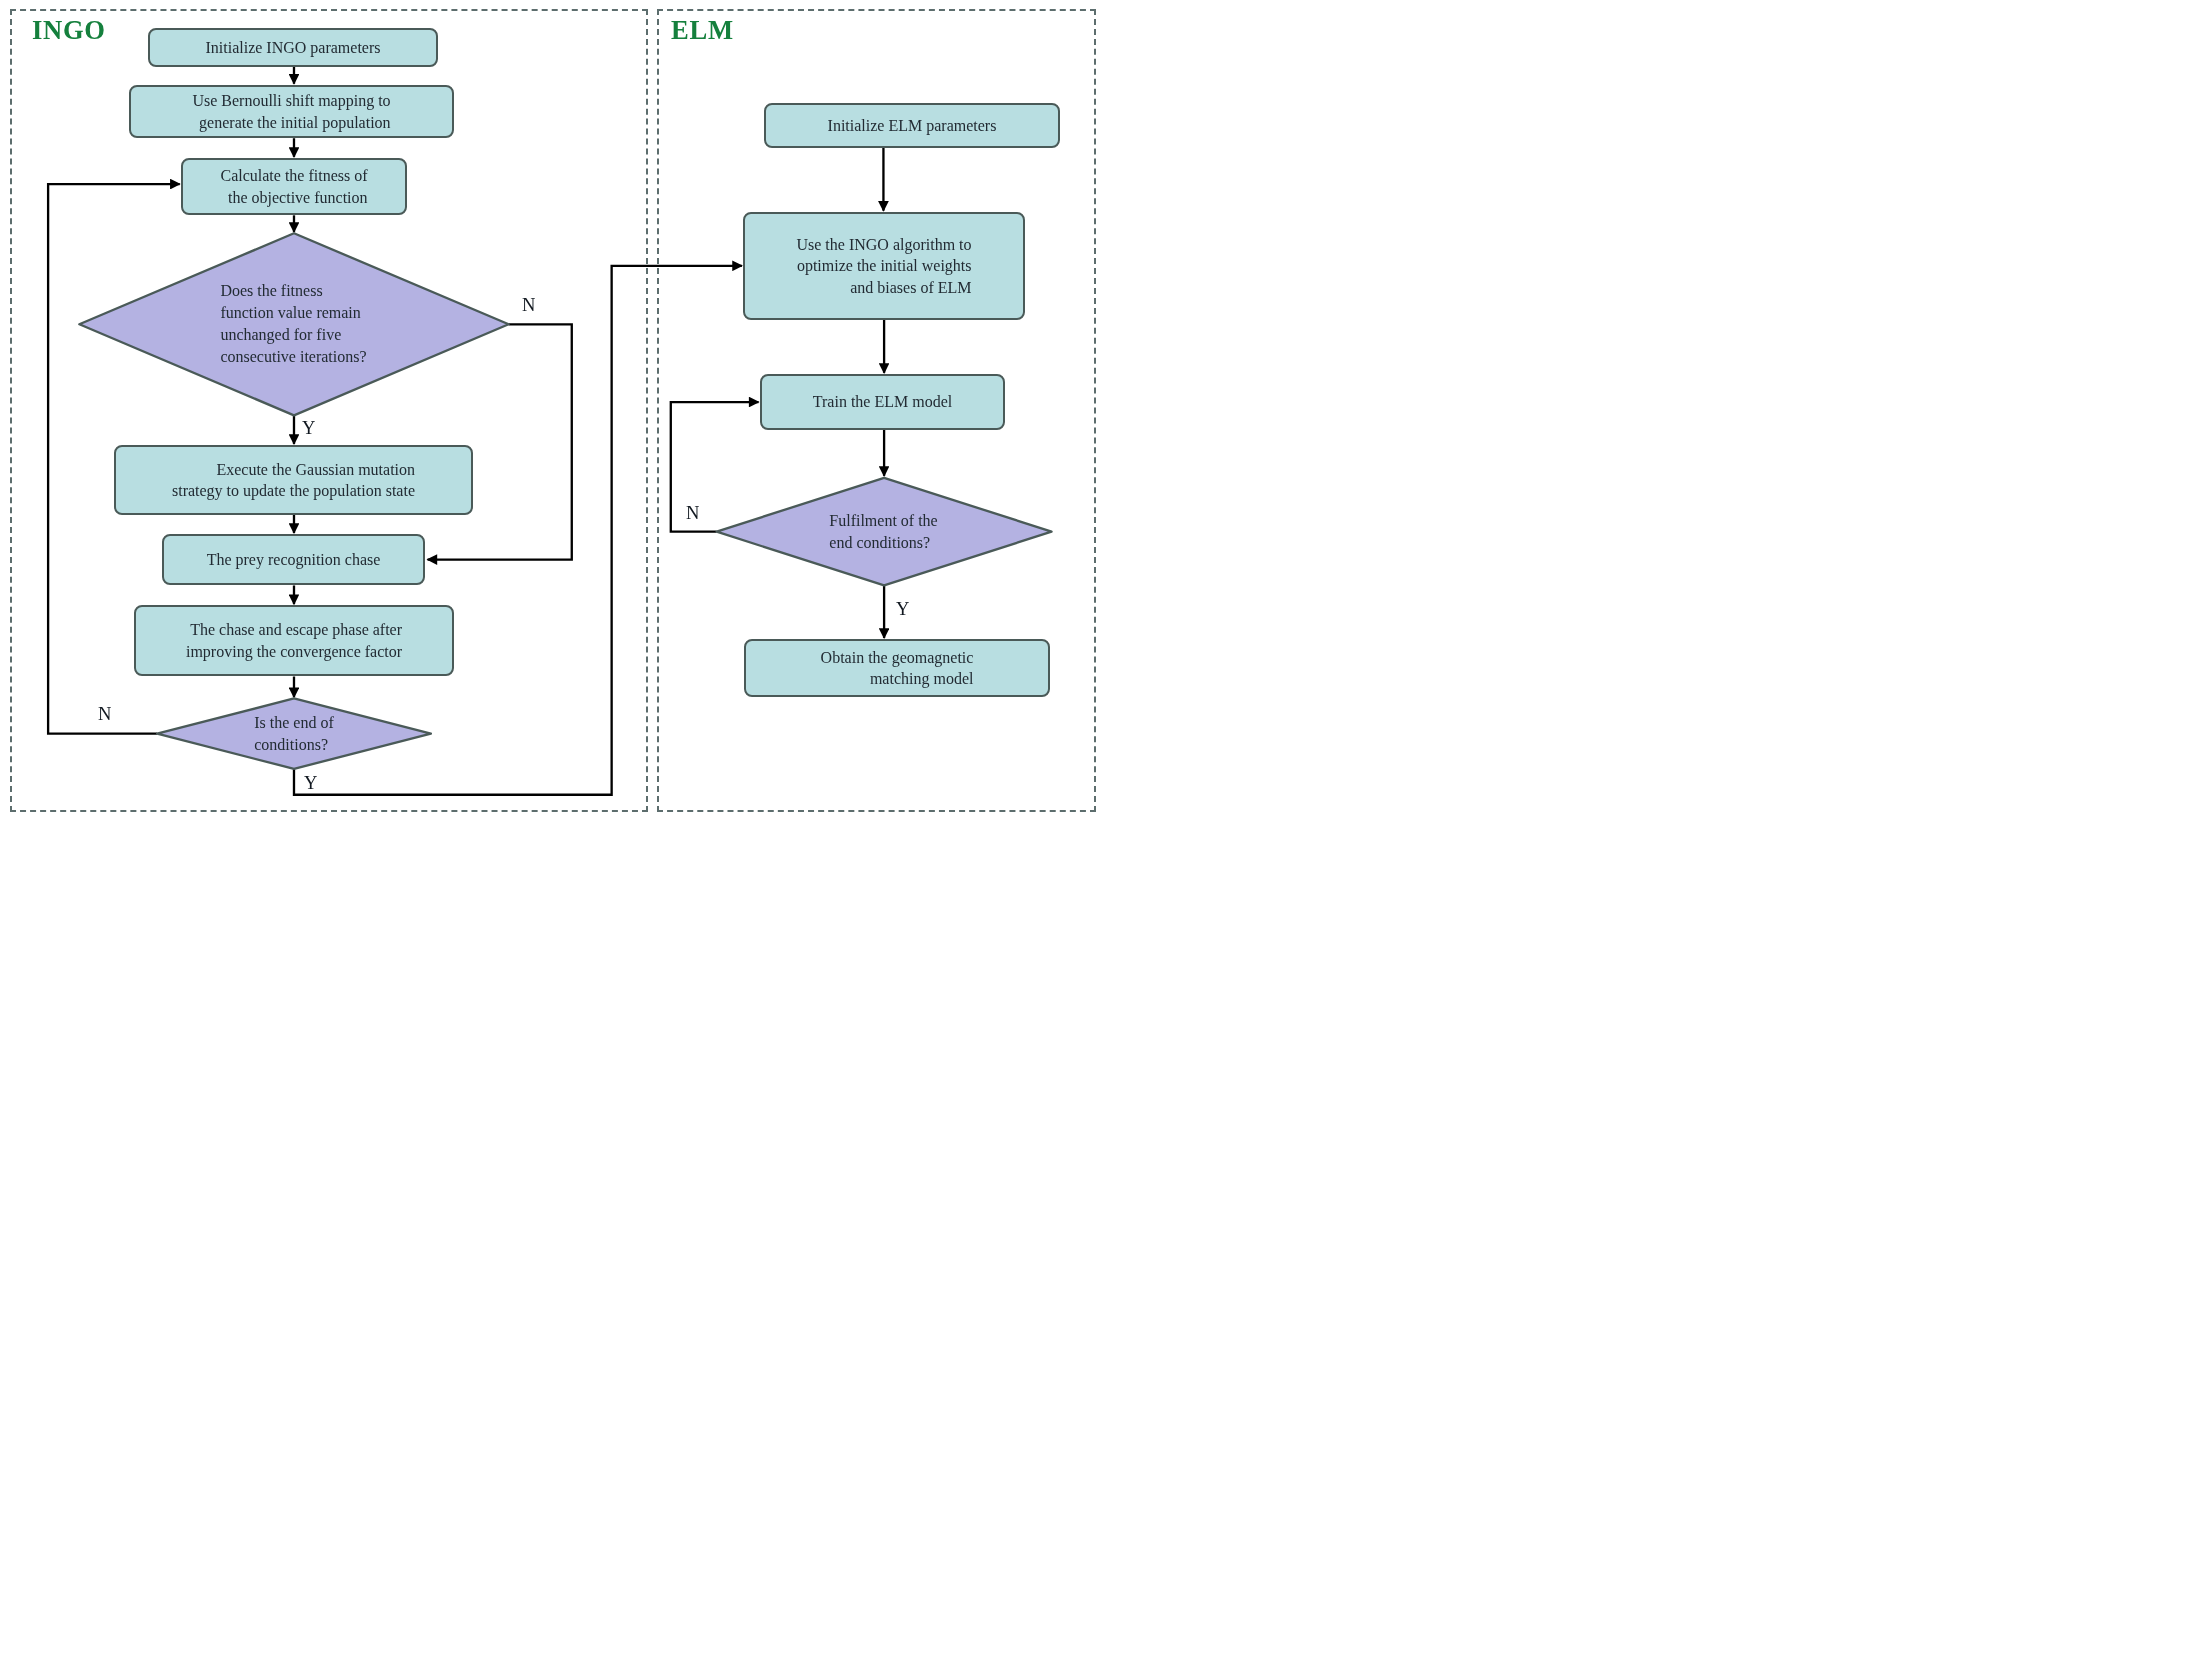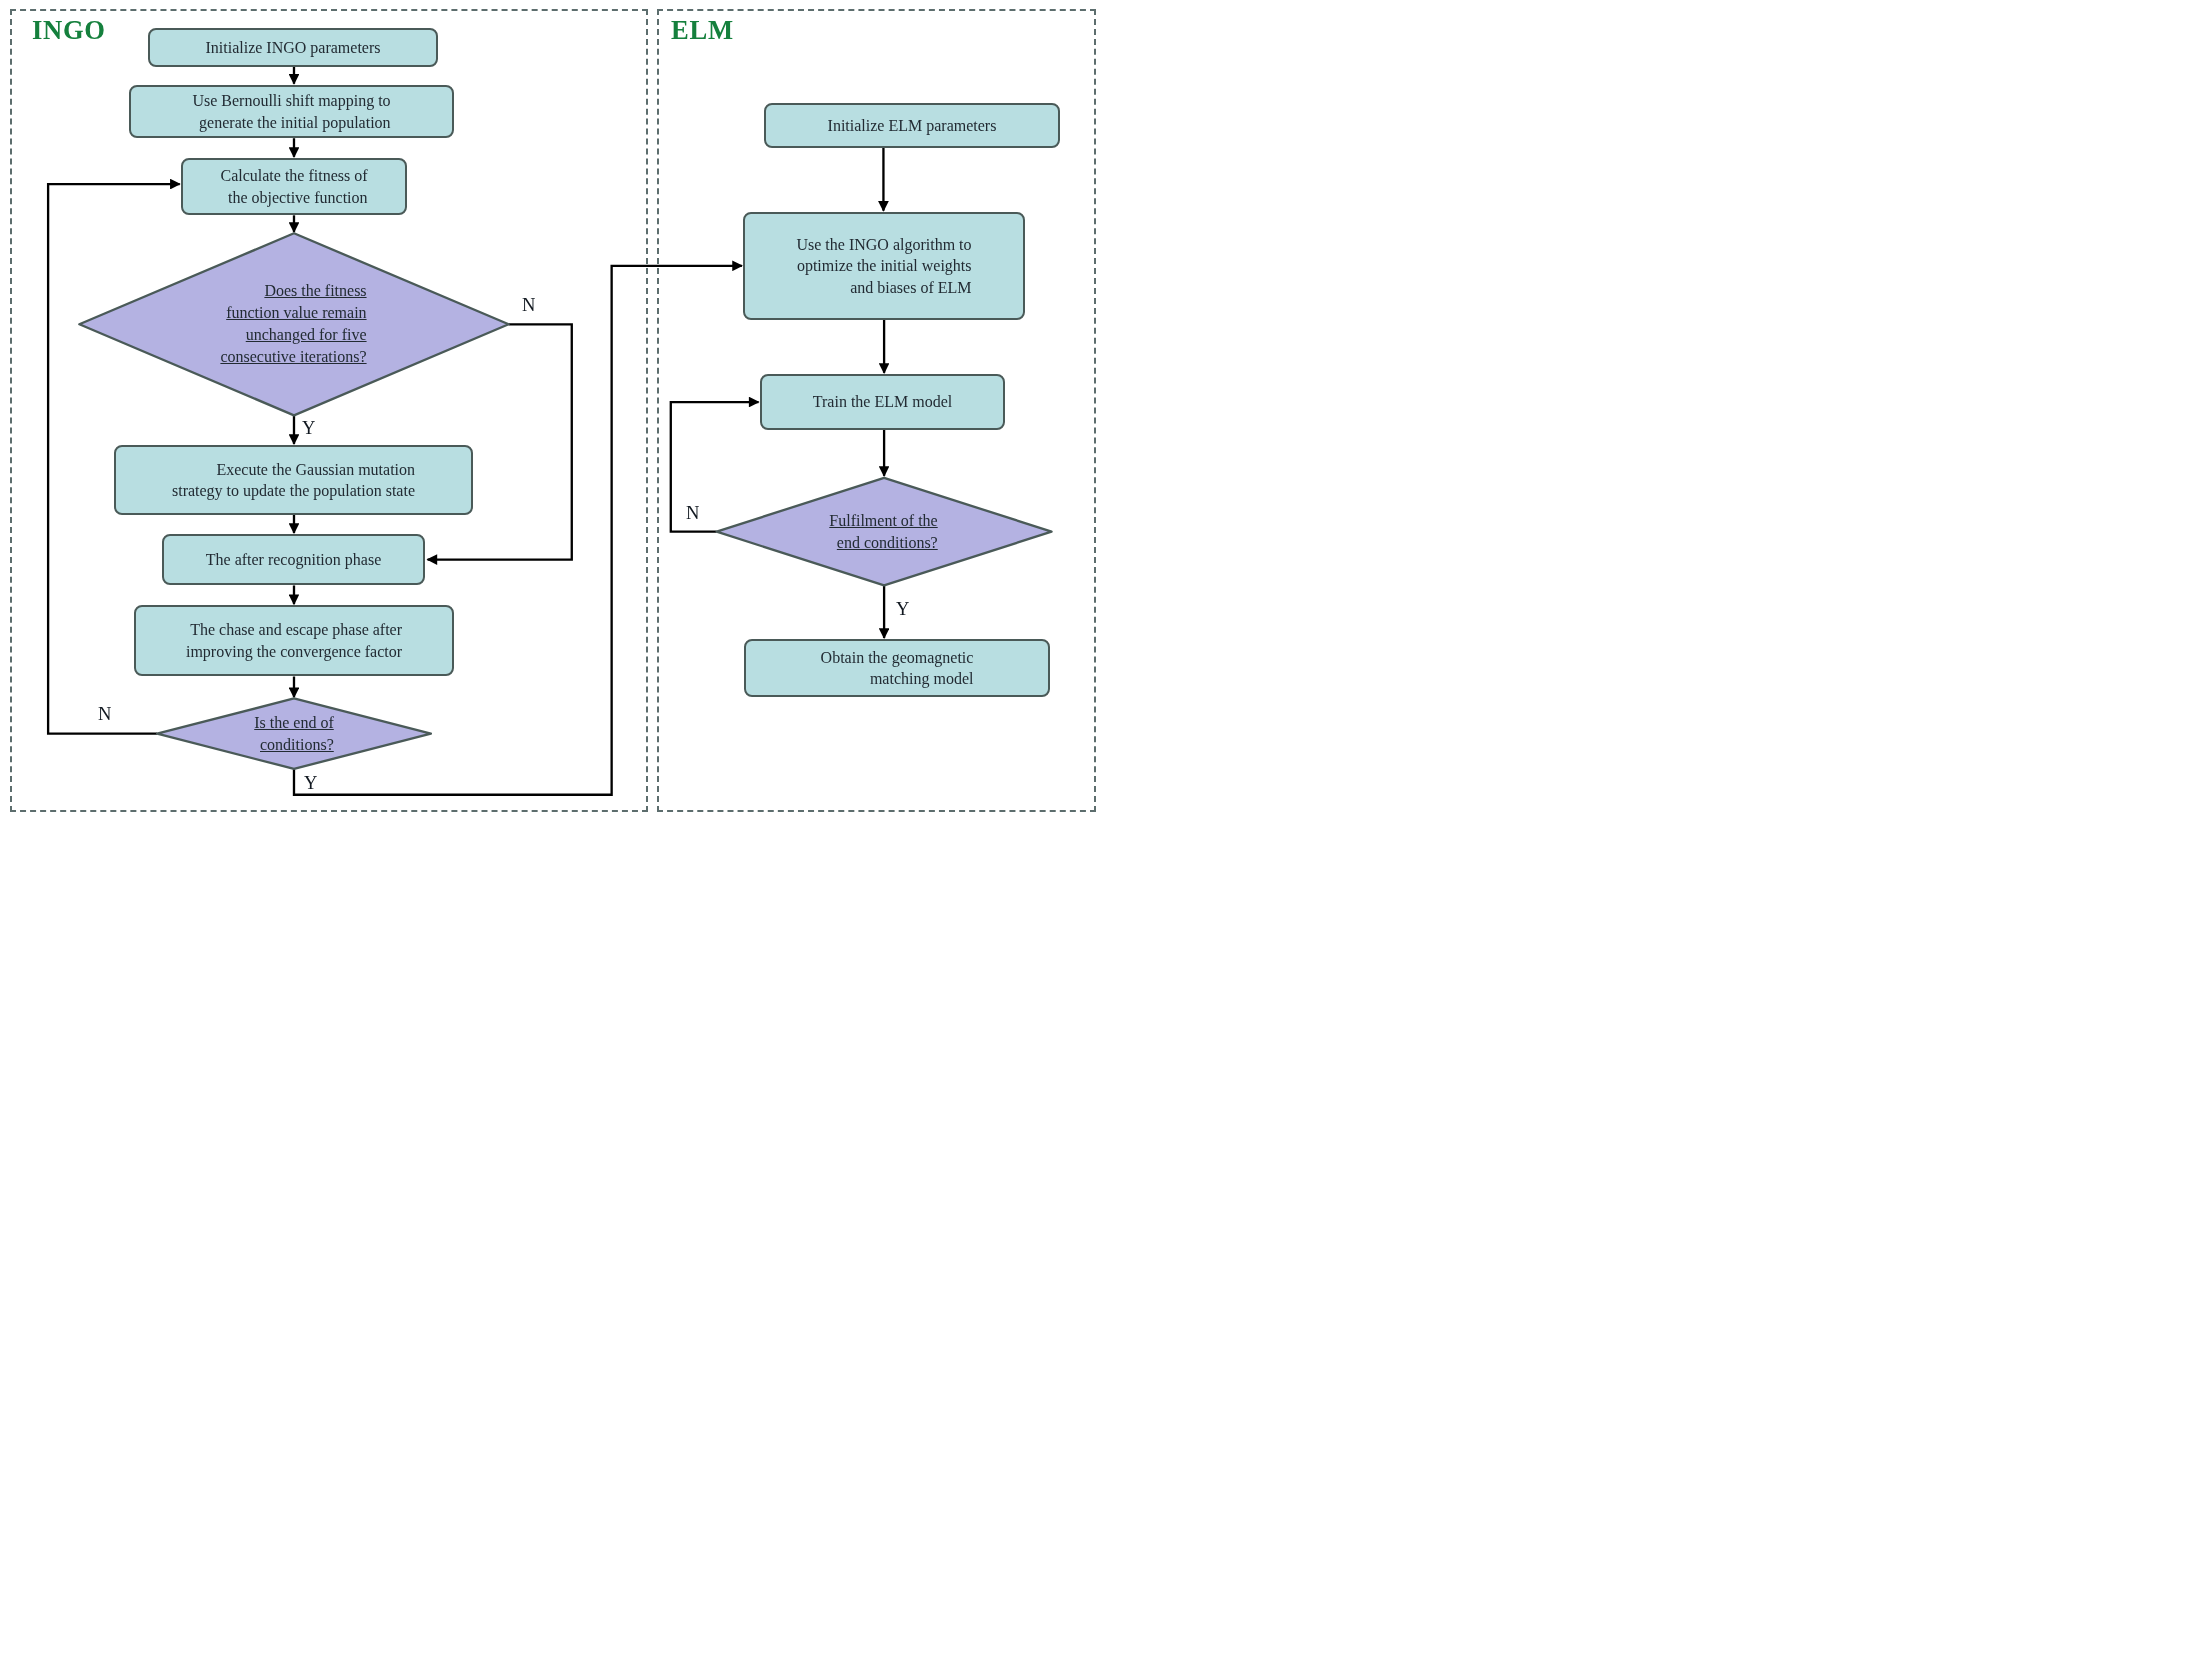--- a/index.html
+++ b/index.html
@@ -41,26 +41,25 @@
     text-align:right;
     font-size:16px;
     line-height:1.32;
     white-space:pre-line;
     box-sizing:border-box;
     padding:1.3px 5.3px;
   }
   .diamond-label{
     position:absolute;
     display:flex;align-items:center;justify-content:center;
-    text-align:right;
+    text-align:left;
     font-size:16px;
     line-height:1.38;
     white-space:pre-line;
     pointer-events:none;
-    text-decoration:underline;
   }
   .branch-label{
     position:absolute;
     font-size:18.6px;
     color:#111820;
   }
 </style>
 </head>
 <body>
 
@@ -105,21 +104,21 @@
     <polygon points="1330,719 1582,800 1330,881 1078,800" fill="var(--decision_fill)" stroke="var(--shape_border)" stroke-width="3.5" stroke-linejoin="round"></polygon>
   </svg>
 
   <div class="node" style="left:148px;top:28px;width:290px;height:39px;">Initialize INGO parameters</div>
   <div class="node" style="left:129px;top:85px;width:325px;height:53px;">Use Bernoulli shift mapping to
 generate the initial population</div>
   <div class="node" style="left:181px;top:158px;width:226px;height:57px;">Calculate the fitness of
 the objective function</div>
   <div class="node" style="left:114px;top:445px;width:359px;height:70px;">Execute the Gaussian mutation
 strategy to update the population state</div>
-  <div class="node" style="left:162px;top:534px;width:263px;height:51px;">The after recognition phase</div>
+  <div class="node" style="left:162px;top:534px;width:263px;height:51px;">The prey recognition chase</div>
   <div class="node" style="left:134px;top:605px;width:320px;height:71px;">The chase and escape phase after
 improving the convergence factor</div>
 
   <div class="node" style="left:741px;top:103px;width:296px;height:45px;margin-left:23px;">Initialize ELM parameters</div>
   <div class="node" style="left:743px;top:212px;width:282px;height:108px;">Use the INGO algorithm to
 optimize the initial weights
 and biases of ELM</div>
   <div class="node" style="left:760px;top:374px;width:245px;height:56px;">Train the ELM model</div>
   <div class="node" style="left:744px;top:639px;width:306px;height:58px;">Obtain the geomagnetic
 matching model</div>

